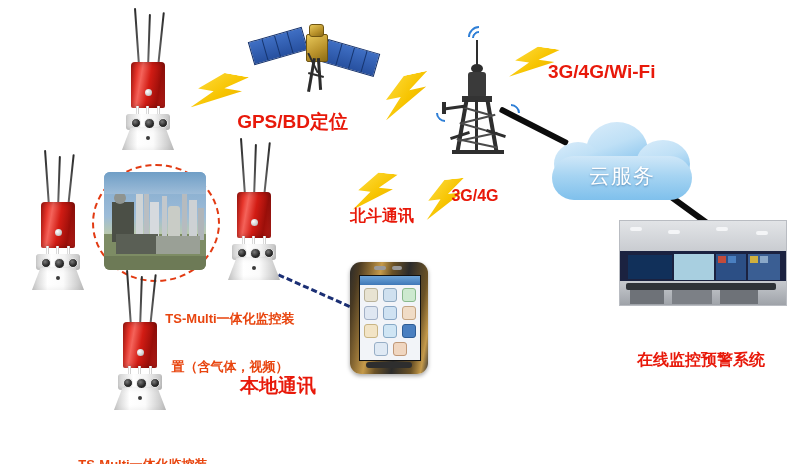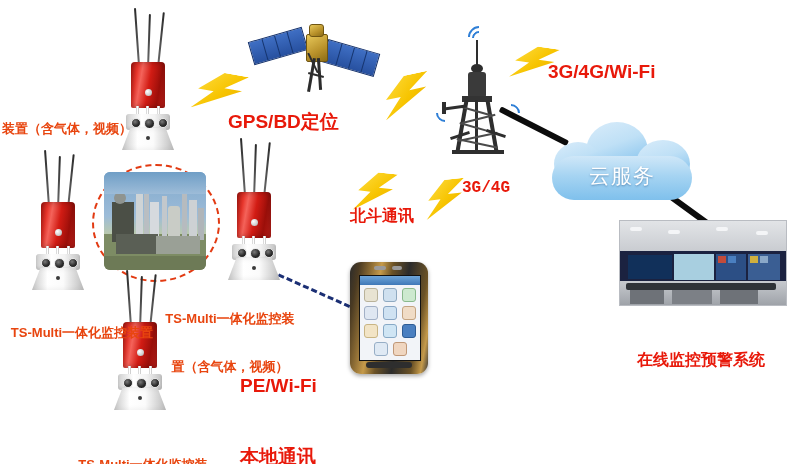--- a/index.html
+++ b/index.html
@@ -278,47 +278,44 @@
     <div class="post" style="left:45px;top:98px;height:12px;"></div>
     <div class="ring" style="left:14px;top:106px;width:44px;height:16px;"></div>
     <div class="lens" style="left:19px;top:110px;width:8px;height:8px;"></div>
     <div class="lens" style="left:32px;top:110px;width:9px;height:9px;"></div>
     <div class="lens" style="left:46px;top:110px;width:8px;height:8px;"></div>
     <div class="cone" style="left:10px;top:120px;width:52px;height:22px;"></div>
     <div class="dot" style="left:34px;top:128px;"></div>
   </div>
 
   <div class="lbl lbl-dev" style="left:2px;top:88px;width:132px;text-align:left;">
-    <div>装置（含气体，视频）</div>
   </div>
 
   <div class="lbl lbl-dev" style="left:2px;top:292px;width:160px;">
-    <div>TS-Multi一体化监控装置</div>
   </div>
 
   <div class="lbl lbl-dev" style="left:160px;top:278px;width:140px;">
     <div>TS-Multi一体化监控装</div>
     <div>置（含气体，视频）</div>
   </div>
 
   <div class="lbl lbl-dev" style="left:68px;top:424px;width:150px;">
     <div>TS-Multi一体化监控装</div>
     
   </div>
 
-  <div class="lbl lbl-tech" style="left:228px;top:110px;width:120px;text-align:left;">GPS/BD定位</div>
+  <div class="lbl lbl-tech" style="left:228px;top:110px;width:120px;text-align:right;">GPS/BD定位</div>
 
   <div class="lbl lbl-tech-sm" style="left:350px;top:206px;width:80px;text-align:left;">北斗通讯</div>
 
-  <div class="lbl lbl-tech-sm" style="left:440px;top:178px;width:70px;text-align:right;font-family:Liberation Mono, monospace;">3G/4G</div>
+  <div class="lbl lbl-tech-sm" style="left:440px;top:186px;width:70px;text-align:center;">3G/4G</div>
 
   <div class="lbl lbl-tech" style="left:548px;top:60px;width:160px;text-align:left;">3G/4G/Wi-Fi</div>
 
   <div class="lbl lbl-tech" style="left:240px;top:326px;width:120px;text-align:left;">
-    <div>PE/Wi-Fi</div>
     <div>本地通讯</div>
   </div>
 
 
   <div class="lbl lbl-tech-sm" style="left:608px;top:310px;width:186px;">
     <div>在线监控预警系统</div>
   </div>
 
 </div>
 

